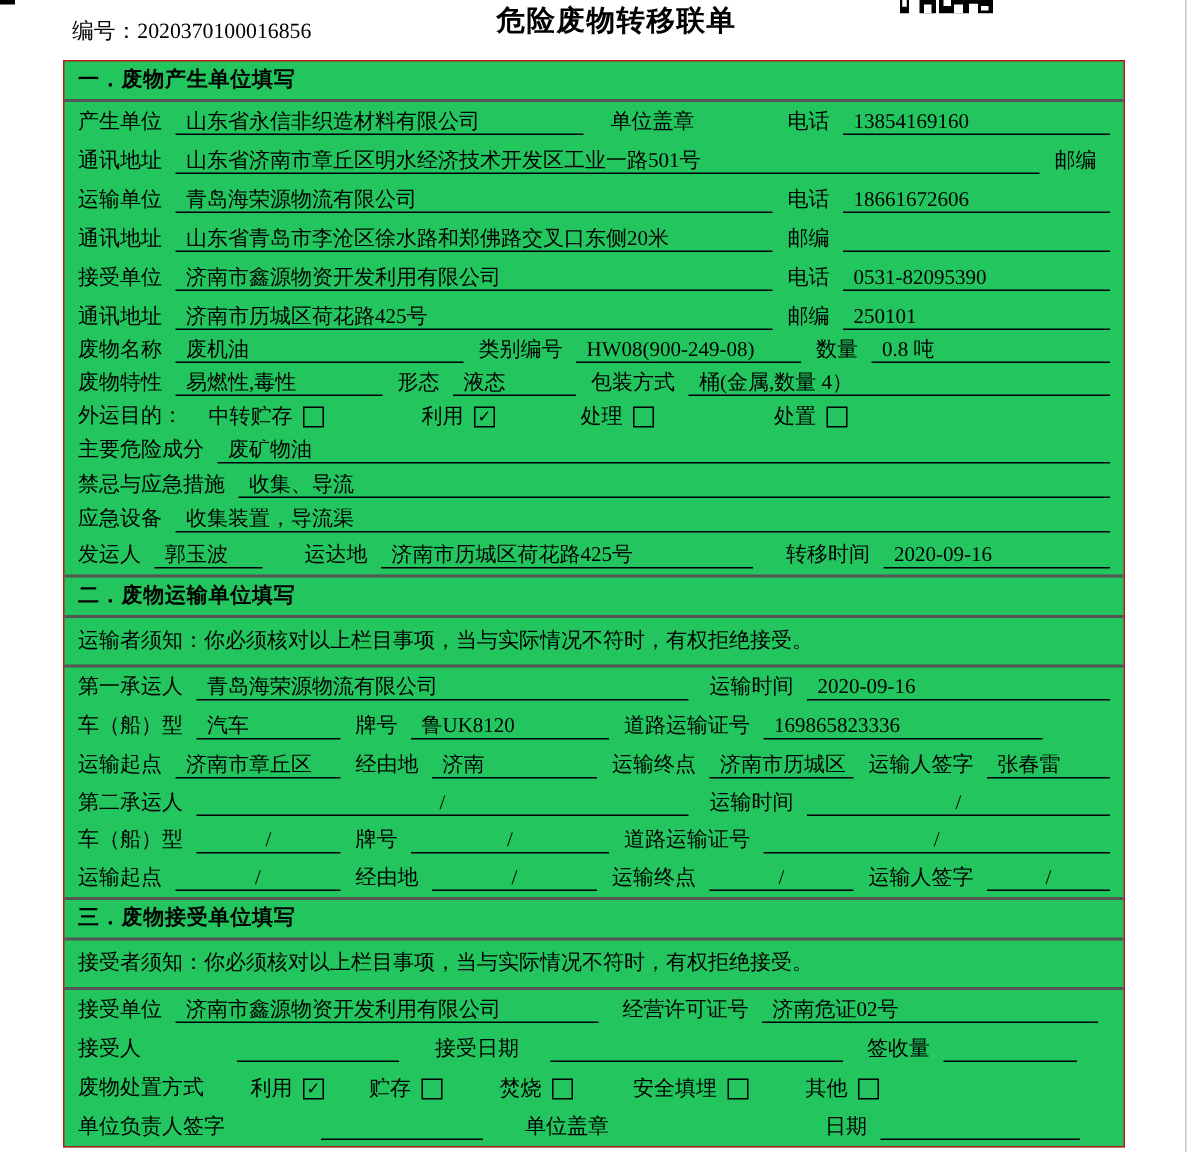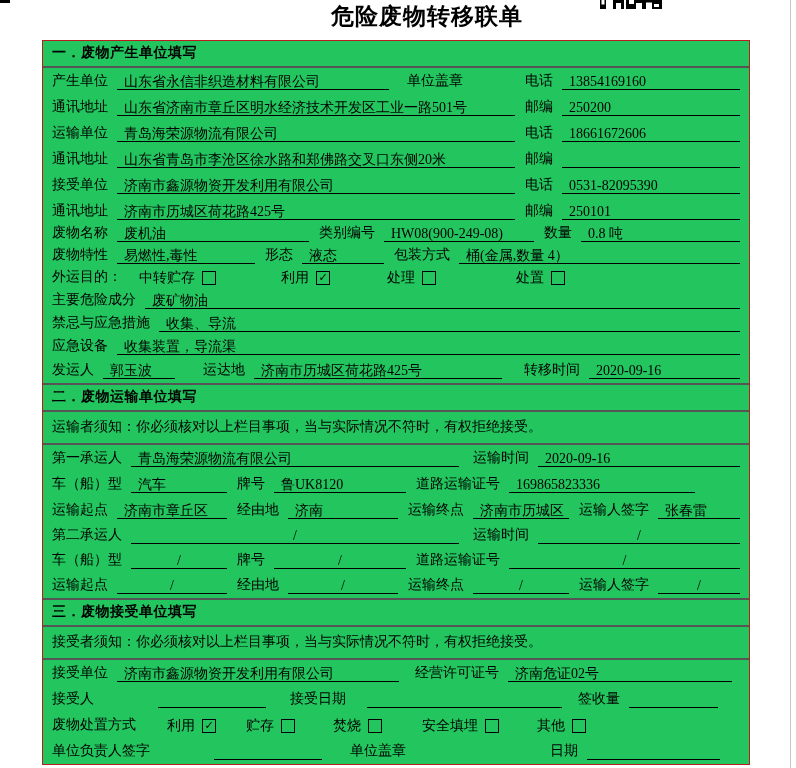--- a/index.html
+++ b/index.html
@@ -5,21 +5,21 @@
   html,body{margin:0;padding:0;}
   body{
     width:796px;height:768px;background:#fff;color:#000;
     font-family:"Liberation Serif","DejaVu Serif",serif;
     position:relative;overflow:hidden;
   }
   .corner-mark{position:absolute;left:0;top:0;width:10px;height:3px;background:#000;}
   .page-edge{position:absolute;left:790px;top:0;width:1px;height:768px;background:#c9c9c9;}
   .topbar{position:relative;height:40px;}
   .serial{position:absolute;left:48px;top:11px;font-size:14.5px;white-space:nowrap;}
-  .doc-title{position:absolute;left:331px;top:1px;font-size:23px;font-weight:bold;letter-spacing:1px;white-space:nowrap;}
+  .doc-title{position:absolute;left:331px;top:1px;font-size:19px;font-weight:bold;letter-spacing:1px;white-space:nowrap;}
   .qr{position:absolute;left:600px;top:0;}
   .form{width:708px;margin-left:42px;border:1px solid #b91c1c;box-sizing:border-box;background:#22c55e;}
   .shdr{font-weight:bold;font-size:14px;padding:3px 9px 4px 9px;border-bottom:2px solid #555;letter-spacing:.5px;}
   .shdr.mid{border-top:2px solid #555;}
   .notice{font-size:14px;padding:6px 9px 7px 9px;border-bottom:2px solid #555;}
   .row{display:flex;align-items:flex-end;box-sizing:border-box;padding:12px 9px 4px 9px;font-size:14px;}
   .h26{height:26px}.h22{height:22px}.h23{height:23px}.h24{height:24px}.h25{height:25px}
   .lb{white-space:nowrap;margin-right:9px;}
   .lb2{margin-left:10px;}
   .u{border-bottom:1px solid #000;white-space:nowrap;padding:0 4px 0 7px;min-height:15px;line-height:15px;box-sizing:border-box;overflow:hidden;}
@@ -31,20 +31,21 @@
     font-size:11px;line-height:12px;text-align:center;
     font-family:"DejaVu Sans","Liberation Sans",sans-serif;}
 </style>
 </head>
 <body>
 
 <div class="corner-mark"></div>
 <div class="page-edge"></div>
 
 <div class="topbar">
+  <span class="serial"><span>编号：</span><span>2020370100016856</span></span>
   <span class="doc-title">危险废物转移联单</span>
   <svg class="qr" width="62" height="9" viewBox="0 0 62 9">
     <rect x="0" y="0" width="6" height="9" fill="#000"></rect>
       <rect x="1.5" y="0" width="3" height="4.5" fill="#fff"></rect>
     <rect x="13" y="0" width="11" height="9" fill="#000"></rect>
       <rect x="16" y="3" width="5" height="6" fill="#fff"></rect>
     <rect x="26" y="0" width="20" height="9" fill="#000"></rect>
       <rect x="29" y="0" width="5" height="4" fill="#fff"></rect>
       <rect x="36" y="3" width="6" height="6" fill="#fff"></rect>
     <rect x="44" y="0" width="8" height="2.5" fill="#000"></rect>
@@ -63,21 +64,20 @@
     <span class="lb lb2" style="margin-left:18px">单位盖章</span>
     <span class="spacer"></span>
     <span class="lb">电话</span>
     <span class="u" style="width:178px">13854169160</span>
   </div>
 
   <div class="row h26">
     <span class="lb">通讯地址</span>
     <span class="u grow">山东省济南市章丘区明水经济技术开发区工业一路501号</span>
     <span class="lb lb2">邮编</span>
-    <span class="u" style="width:178px">250200</span>
   </div>
 
   <div class="row h26">
     <span class="lb">运输单位</span>
     <span class="u grow">青岛海荣源物流有限公司</span>
     <span class="lb lb2">电话</span>
     <span class="u" style="width:178px">18661672606</span>
   </div>
 
   <div class="row h26">

